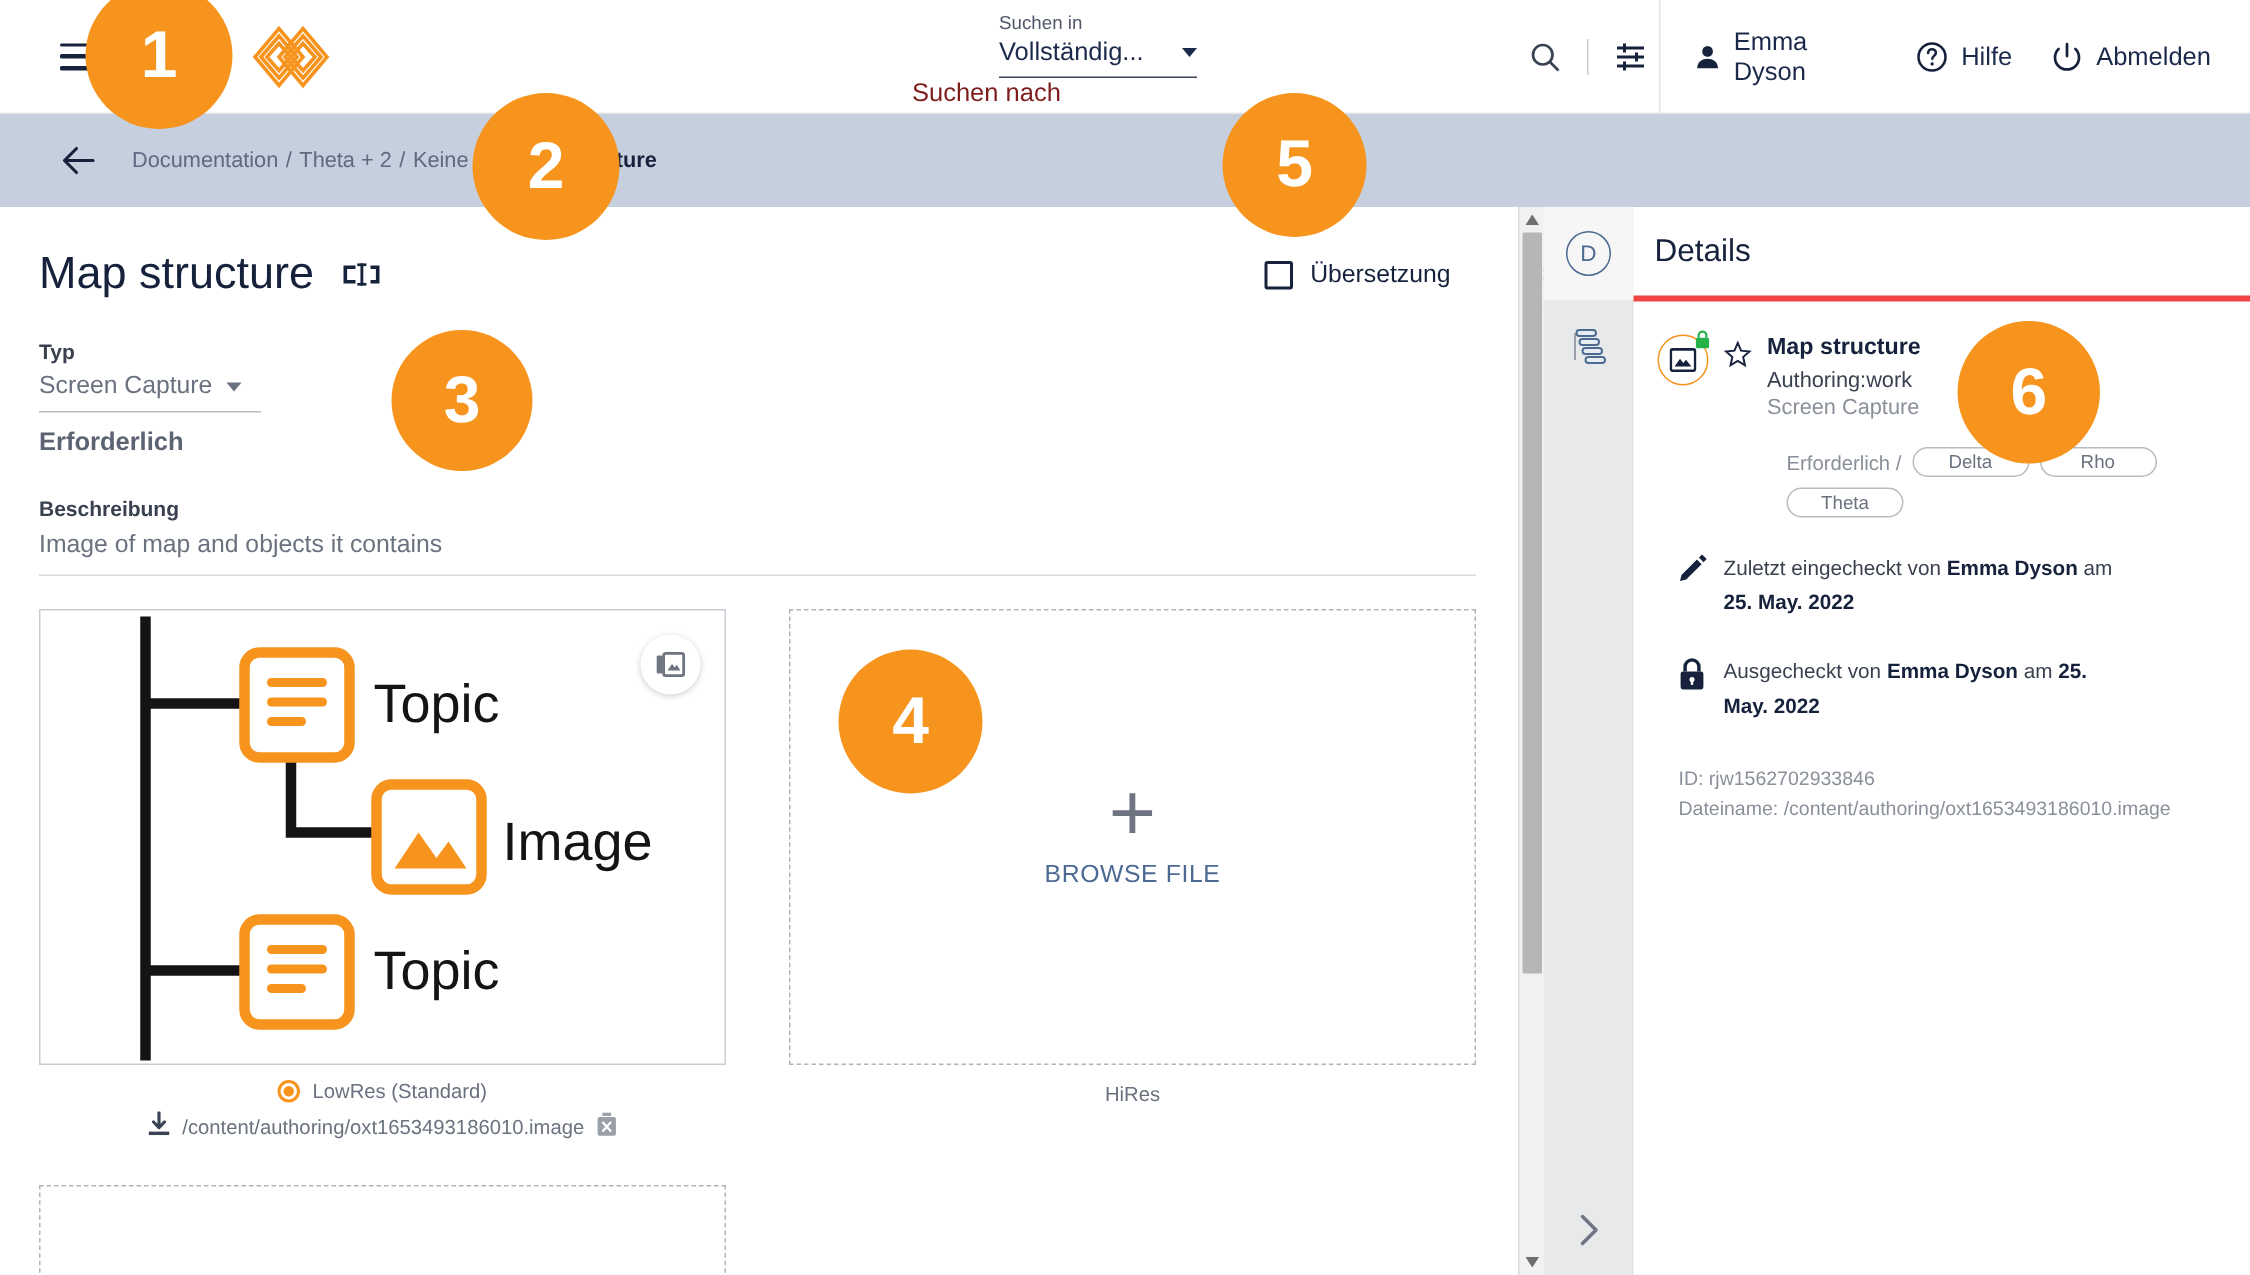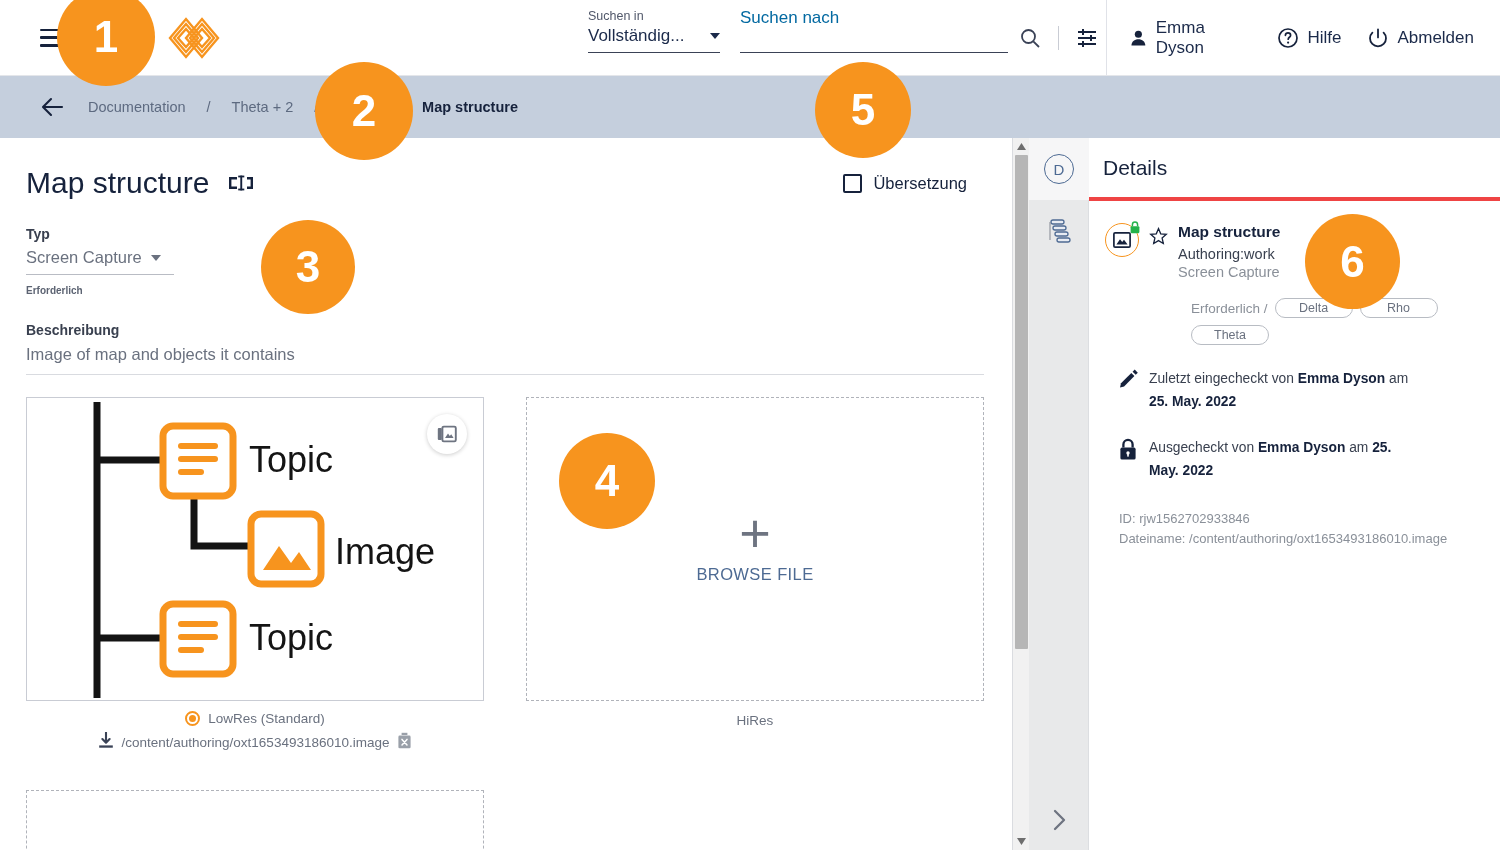--- a/index.html
+++ b/index.html
@@ -21,47 +21,47 @@
   .hamburger { margin-left: 40px; width: 24px; height: 18px; display: flex; flex-direction: column; justify-content: space-between; cursor: pointer; }
   .hamburger i { display:block; height: 2.5px; background: #16223c; border-radius: 1px; }
   .hamburger i:nth-child(1){ width: 24px; }
   .hamburger i:nth-child(2){ width: 24px; }
   .hamburger i:nth-child(3){ width: 24px; }
 
   .people-icon { margin-left: 26px; width: 34px; height: 26px; position: relative; cursor: pointer; }
 
   .logo { margin-left: 28px; width: 84px; height: 44px; }
 
-  .search-area { position: absolute; left: 588px; top: 8px; display: flex; align-items: center; }
+  .search-area { position: absolute; left: 588px; top: 8px; display: flex; align-items: center; flex-direction: column; }
   .search-in { display:flex; flex-direction: column; width: 132px; }
   .search-in .lbl { font-size: 12.5px; color: #51586a; margin-bottom: 3px; }
   .search-in .sel {
     display:flex; align-items:center; justify-content: space-between;
     font-size: 17px; color: #1b2a4a; padding-bottom: 6px;
     border-bottom: 1px solid #3a4256; cursor: pointer;
   }
   .caret { width:0; height:0; border-left:5px solid transparent; border-right:5px solid transparent; border-top: 6px solid #1b2a4a; margin-left: 6px; }
   .search-for {
-    margin-left: 20px; width: 268px; font-size: 17px; color: #0369a1;
+    margin-left: 20px; width: 268px; font-size: 17px; color: #7f1d1d;
     padding-bottom: 24px; border-bottom: 1px solid #3a4256; cursor: text;
   }
   .search-icons { position: absolute; left: 1010px; top: 20px; display:flex; align-items:center; gap: 0; }
   .ic-btn { width: 40px; height: 36px; display:flex; align-items:center; justify-content:center; cursor:pointer; }
   .divider-v { width:1px; height: 24px; background: #c9ccd4; margin: 0 8px; }
 
   .user-area { position: absolute; left: 1106px; top: 0; height: 75px; display:flex; align-items:center; border-left: 1px solid #e0e2e8; padding-left: 22px; }
   .user-item { display:flex; align-items:center; gap:8px; margin-right: 26px; font-size: 17px; color:#1b2a4a; cursor:pointer; }
 
   
   .crumbbar {
     position:absolute; top:76px; left:0; width:1500px; height:62px;
     background:#c5cfdd; display:flex; align-items:center;
   }
   .back-arrow { margin-left: 40px; width: 26px; height:26px; cursor:pointer; }
-  .crumbs { margin-left: 22px; font-size: 14.5px; color:#5d6a80; display:flex; align-items:center; gap:16px; white-space:nowrap; }
+  .crumbs { margin-left: 22px; font-size: 14.5px; color:#5d6a80; display:flex; align-items:center; gap:0; white-space:nowrap; }
   .crumbs .sep { margin: 0 5px; }
   .crumbs .current { color:#16223c; font-weight:bold; font-size: 14.5px; margin-left: 16px; }
 
   .crumb-actions { position:absolute; right: 22px; top: 86px; display:flex; align-items:center; gap: 12px; }
   .act-btn {
     background:#ffffff; border-radius:4px; height:42px;
     display:flex; align-items:center; gap:12px; padding: 0 18px;
     font-size: 14px; letter-spacing:0.4px; color:#46536b; cursor:pointer;
     box-shadow: 0 1px 2px rgba(0,0,0,0.12);
   }
@@ -82,21 +82,21 @@
   .translate-lbl { font-size: 16.5px; color:#16223c; }
 
   .field { margin-left: 26px; }
   .field-lbl { font-size: 14px; font-weight: bold; color:#39404f; }
   .sel-field {
     margin-top: 6px; width: 148px; display:flex; align-items:center;
     padding-bottom: 7px; border-bottom: 1px solid #b9bcc4; cursor:pointer;
   }
   .sel-val { font-size: 16.5px; color:#6a717f; }
   .caret2 { width:0; height:0; border-left:5px solid transparent; border-right:5px solid transparent; border-top:6px solid #6a717f; margin-left: 9px; }
-  .hint { font-size: 10px; color:#5c6372; font-weight:bold; margin-top: 10px; }
+  .hint { font-size: 17px; color:#5c6372; font-weight:bold; margin-top: 10px; }
 
   .desc-val { margin-top: 7px; font-size: 16.5px; color:#6a717f; padding-bottom: 10px; width: 958px; border-bottom: 1px solid #d9dbe0; }
 
   .asset-row { display:flex; margin: 22px 0 0 26px; gap: 42px; }
 
   .preview-box { width: 458px; height: 304px; border: 1px solid #c9ccd4; position: relative; background:#fff; overflow:hidden; }
   .circ-ic-btn {
     position:absolute; right: 16px; top: 16px; width: 40px; height:40px; border-radius:50%;
     background:#fff; box-shadow: 0 1px 4px rgba(0,0,0,0.20);
     display:flex; align-items:center; justify-content:center; cursor:pointer;

